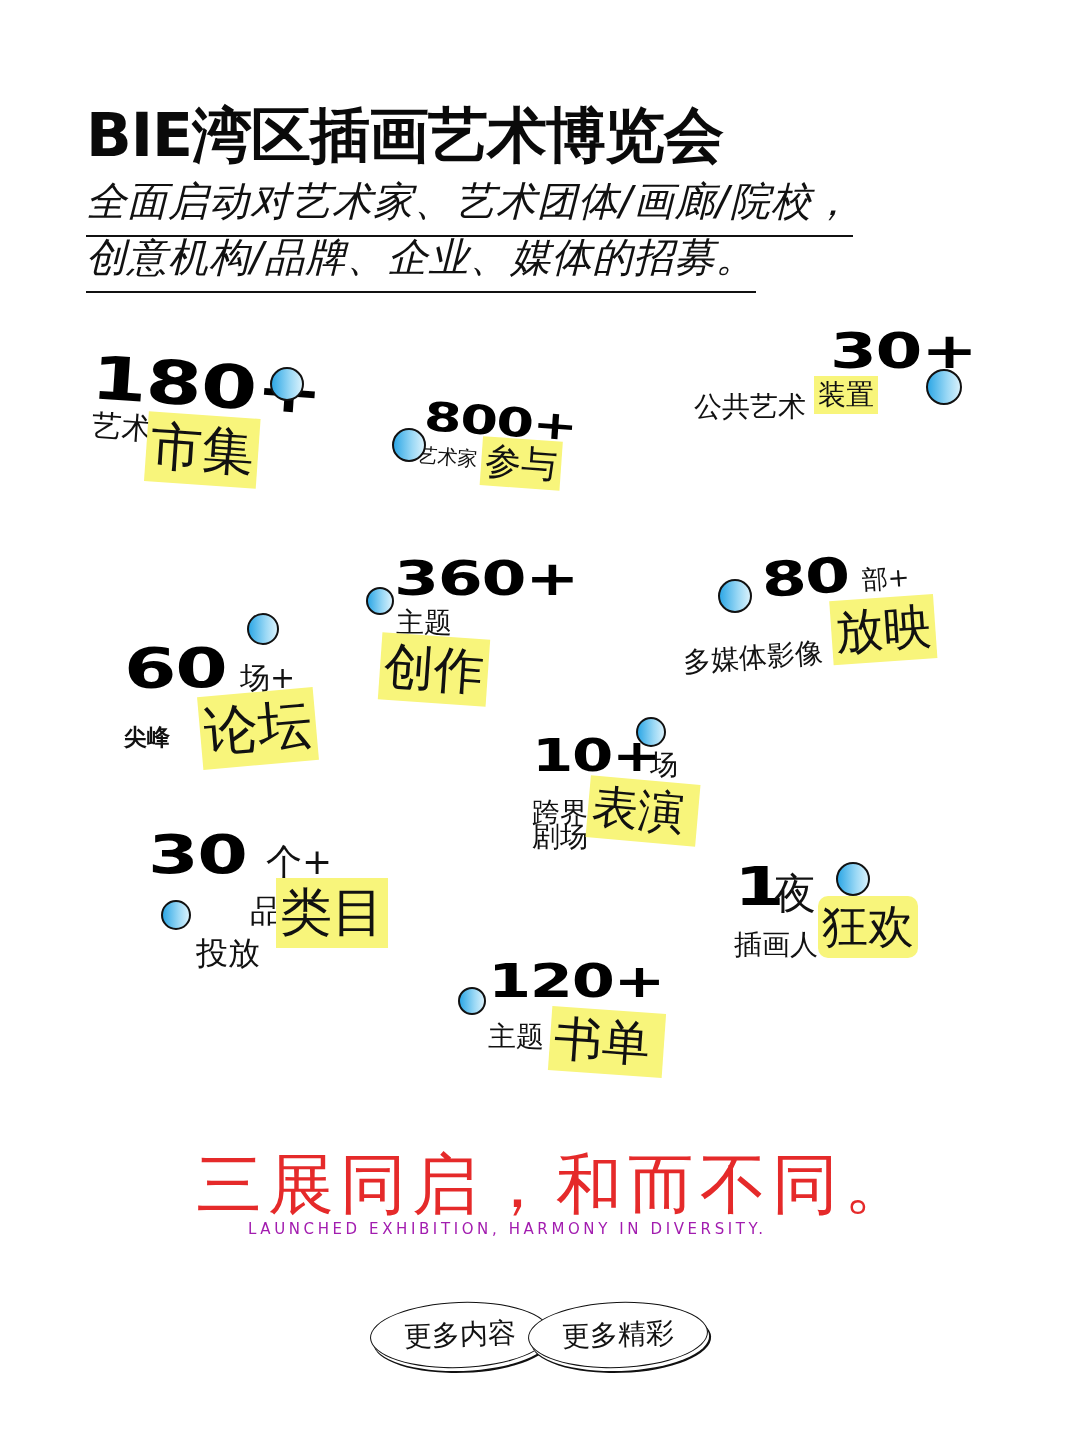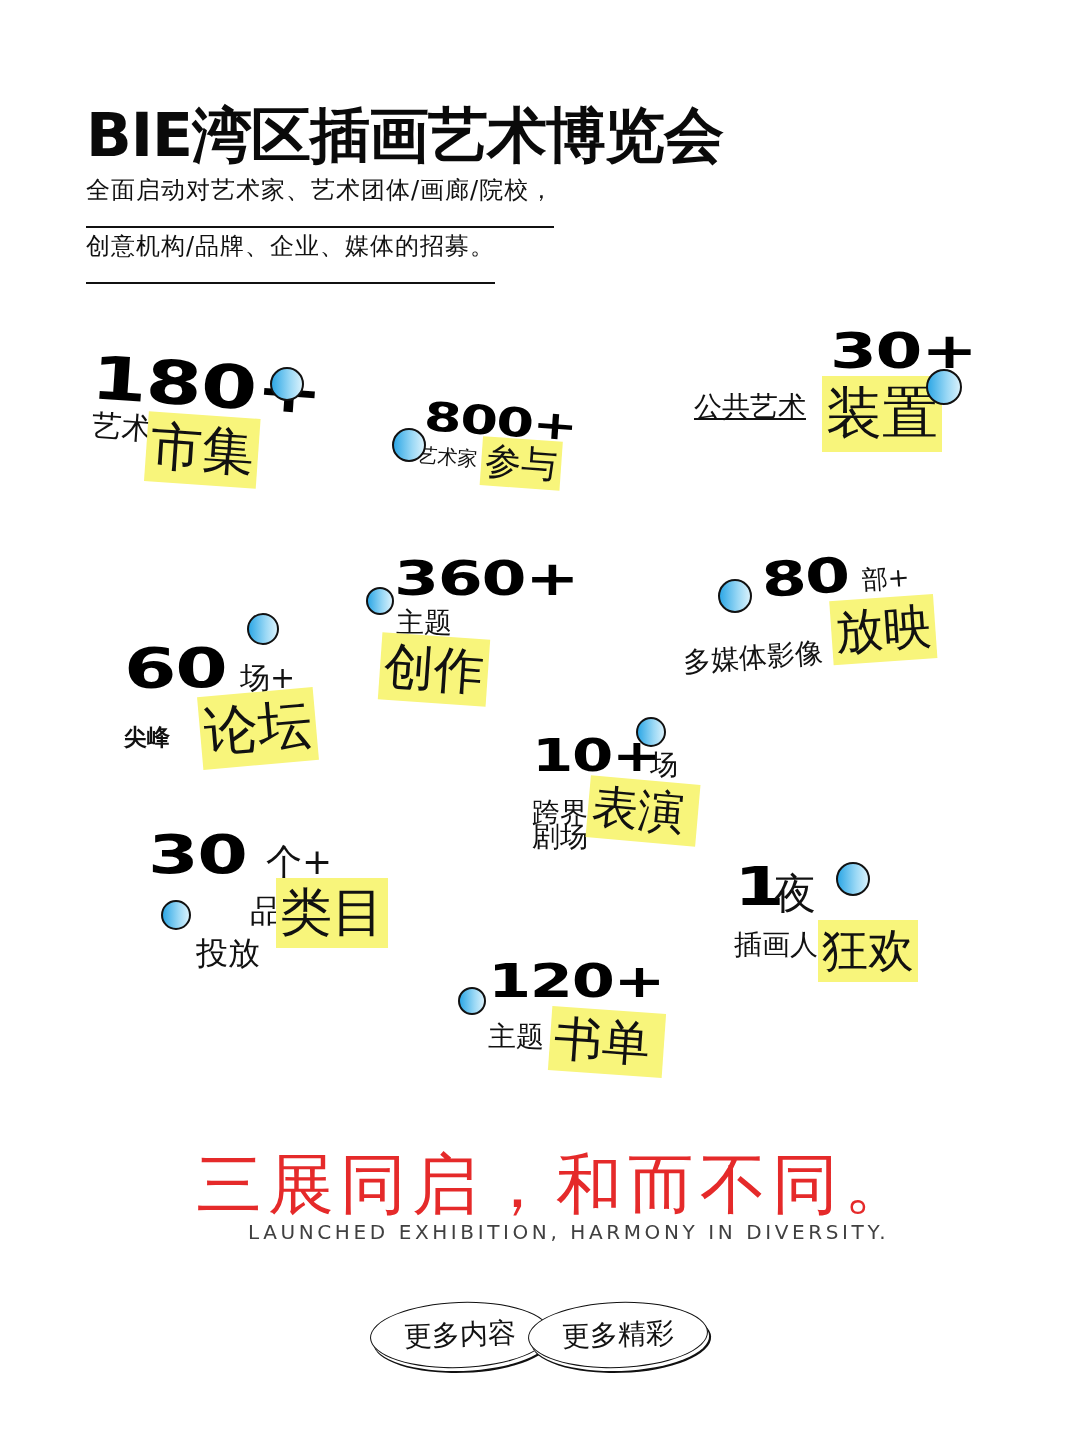--- a/index.html
+++ b/index.html
@@ -5,23 +5,24 @@
   * { box-sizing: border-box; margin: 0; padding: 0; }
   html, body { width: 1080px; height: 1440px; background: #ffffff; overflow: hidden; }
   body { position: relative; font-family: "DejaVu Sans", sans-serif; color: #111; }
 
   .title {
     position: absolute; left: 86px; top: 68px;
     font-family: "DejaVu Sans", sans-serif; font-weight: bold;
     font-size: 60px; letter-spacing: -1px; color: #0a0a0a; white-space: nowrap; margin-top: 28px;
   }
   .subline {
-    position: absolute; left: 86px; font-size: 24px; color: #111;
-    white-space: nowrap; padding-bottom: 20px; border-bottom: 2px solid #111;
+    position: absolute; left: 86px; font-size: 40px; color: #111;
+    white-space: nowrap; padding-bottom: 6px; border-bottom: 2px solid #111;
     letter-spacing: 1px;
+    font-style: italic;
   }
   .sub1 { top: 174px; }
   .sub2 { top: 230px; }
 
   .stat { position: absolute; }
   .num {
     font-family: "DejaVu Sans", sans-serif; font-weight: bold;
     font-size: 60px; line-height: 1; color: #000; letter-spacing: -1px;
     transform: scaleX(1.35); transform-origin: left center; display: inline-block;
   }
@@ -33,22 +34,22 @@
     border: 2.5px solid #111;
     background: linear-gradient(90deg, #2fa8e6 0%, #9ad8f5 60%, #d8f1fc 100%);
   }
   .abs { position: absolute; white-space: nowrap; }
 
   .slogan {
     position: absolute; left: 196px; top: 1140px; font-size: 66px;
     color: #e52a2a; letter-spacing: 6px; white-space: nowrap;
   }
   .slogan-en {
-    position: absolute; left: 248px; top: 1220px; font-size: 20px;
-    color: #404040; letter-spacing: 3.6px; white-space: nowrap;
+    position: absolute; left: 248px; top: 1220px; font-size: 15px;
+    color: #a21caf; letter-spacing: 3.6px; white-space: nowrap;
   }
 
   .pill {
     position: absolute; top: 1302px; width: 180px; height: 66px;
     border: 1.5px solid #111; border-radius: 50%;
     background: #fff; box-shadow: 2px 4px 0 -1px #fff, 3px 5px 0 0 #111;
     display: flex; align-items: center; justify-content: center;
     font-size: 28px; color: #111; cursor: pointer;
   }
   .pill1 { left: 370px; transform: rotate(-2deg); }
@@ -70,22 +71,22 @@
 
 <div class="stat" style="left:418px;top:402px;width:180px;height:100px;transform:rotate(4deg);">
   <span class="num abs" style="left:4px;top:0;font-size:40px;">800+</span>
   <span class="small abs" style="left:0;top:46px;font-size:20px;">艺术家</span>
   <span class="hl abs" style="left:64px;top:36px;font-size:36px;">参与</span>
 </div>
 <div class="dot" style="left:392px;top:428px;"></div>
 
 <div class="stat" style="left:664px;top:322px;width:280px;height:120px;margin-left:30px;">
   <span class="num abs" style="left:136px;top:4px;font-size:50px;">30+</span>
-  <span class="small abs" style="left:0;top:66px;font-size:28px;text-decoration:underline;">公共艺术</span>
-  <span class="hl abs" style="left:128px;top:54px;font-size:56px;">装置</span>
+  <span class="small abs" style="left:0;top:66px;font-size:28px;">公共艺术</span>
+  <span class="hl abs" style="left:120px;top:54px;font-size:28px;">装置</span>
 </div>
 <div class="dot" style="left:926px;top:369px;width:36px;height:36px;"></div>
 
 <div class="stat" style="left:394px;top:550px;width:200px;height:150px;">
   <span class="num abs" style="left:0;top:4px;font-size:48px;">360+</span>
   <span class="small abs" style="left:2px;top:54px;font-size:28px;">主题</span>
   <span class="hl abs" style="left:-14px;top:86px;font-size:50px;transform:rotate(4deg);">创作</span>
 </div>
 <div class="dot" style="left:366px;top:587px;width:28px;height:28px;"></div>
 
@@ -120,21 +121,21 @@
   <span class="small abs" style="left:54px;top:68px;font-size:32px;margin-left:48px;">品牌</span>
   <span class="small abs" style="left:48px;top:110px;font-size:32px;">投放</span>
   <span class="hl abs" style="left:128px;top:56px;font-size:52px;">类目</span>
 </div>
 <div class="dot" style="left:161px;top:900px;width:30px;height:30px;"></div>
 
 <div class="stat" style="left:734px;top:856px;width:210px;height:120px;">
   <span class="num abs" style="left:0;top:4px;font-size:54px;">1</span>
   <span class="small abs" style="left:40px;top:10px;font-size:42px;">夜</span>
   <span class="small abs" style="left:0;top:70px;font-size:28px;">插画人</span>
-  <span class="hl abs" style="left:84px;top:64px;font-size:46px;">狂欢</span>
+  <span class="hl abs" style="left:84px;top:40px;font-size:46px;border-radius:10px;">狂欢</span>
 </div>
 <div class="dot" style="left:836px;top:862px;width:34px;height:34px;"></div>
 
 <div class="stat" style="left:488px;top:956px;width:200px;height:120px;">
   <span class="num abs" style="left:0;top:2px;font-size:46px;">120+</span>
   <span class="small abs" style="left:0;top:62px;font-size:28px;">主题</span>
   <span class="hl abs" style="left:62px;top:54px;font-size:48px;transform:rotate(4deg);padding:0 14px 0 4px;">书单</span>
 </div>
 <div class="dot" style="left:458px;top:987px;width:28px;height:28px;"></div>
 

